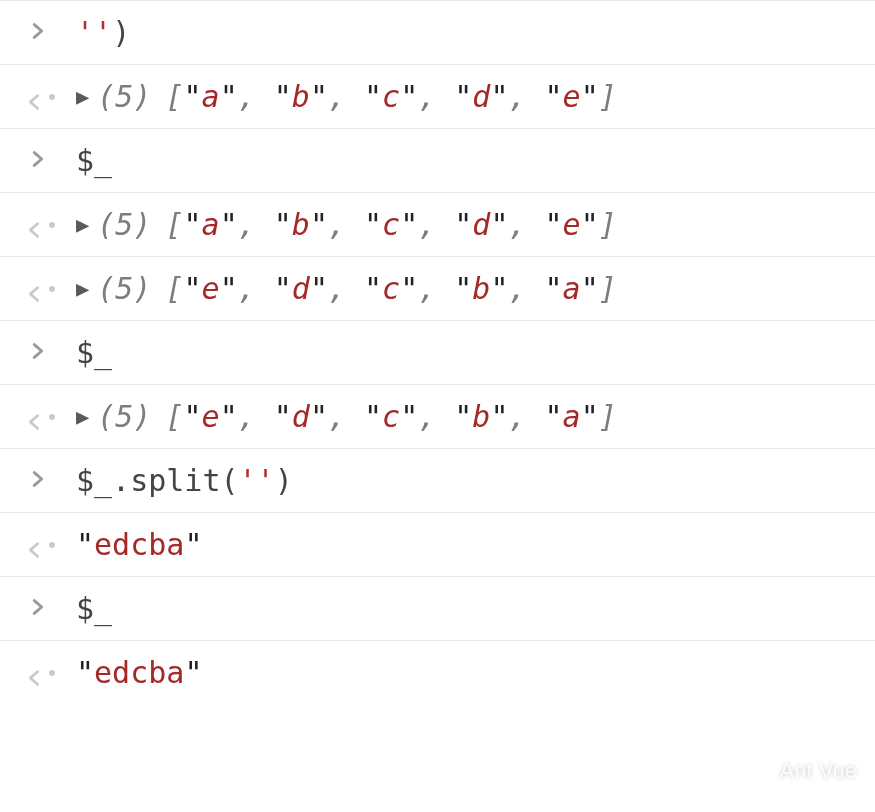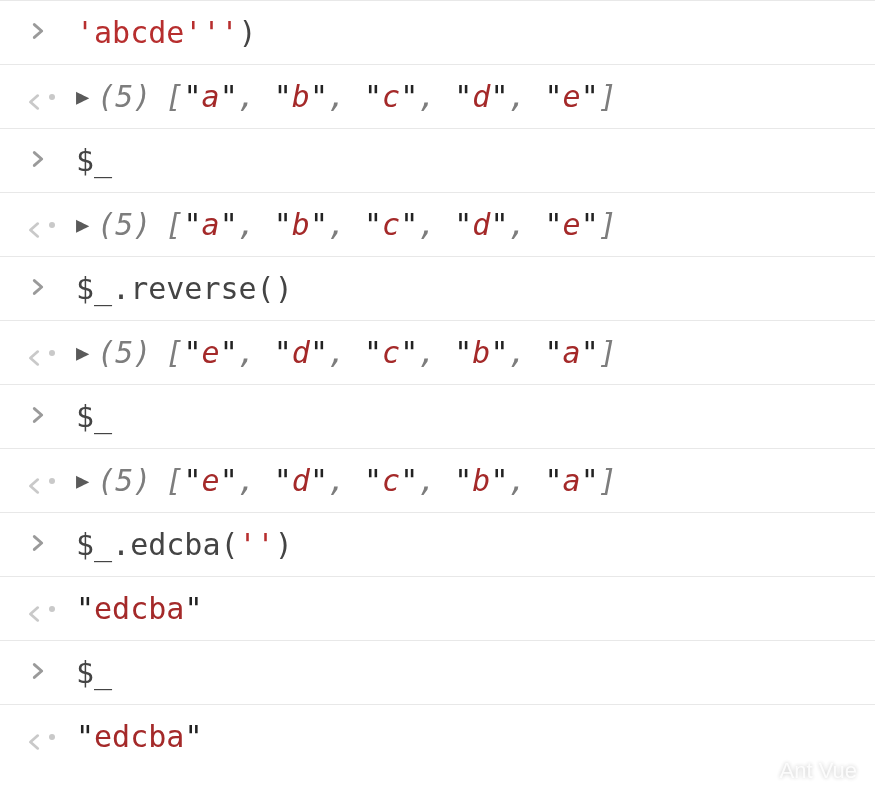--- a/index.html
+++ b/index.html
@@ -104,21 +104,20 @@
 <body>
 
 <div id="console">
     <div class="entry">
       <div class="gutter">
         <span class="chevron-input"><svg viewBox="0 0 24 24" width="22" height="22" fill="none" stroke="#9a9a9a" stroke-width="3.2" stroke-linecap="round" stroke-linejoin="round">
             <polyline points="8 5 16 12 8 19"></polyline>
           </svg></span>
       </div>
       <div class="content input-code">
-        <span class="kw-str">'abcde'</span>
         <span class="kw-str">''</span>
         <span>)</span>
       </div>
     </div>
     <div class="entry">
       <div class="gutter">
         <span class="chevron-output"><svg viewBox="0 0 24 24" width="22" height="22" fill="none" stroke="#c9c9c9" stroke-width="3" stroke-linecap="round" stroke-linejoin="round">
             <polyline points="15 5 7 12 15 19"></polyline>
           </svg><span class="dot"></span></span>
       </div>
@@ -165,30 +164,20 @@
         <span><span class="str-q">"</span><span class="str"><i>c</i></span><span class="str-q">"</span></span>
         <span class="comma">,</span>
         <span><span class="str-q">"</span><span class="str"><i>d</i></span><span class="str-q">"</span></span>
         <span class="comma">,</span>
         <span><span class="str-q">"</span><span class="str"><i>e</i></span><span class="str-q">"</span></span>
         <span class="bracket">]</span>
       </div>
     </div>
     <div class="entry">
       <div class="gutter">
-        <span class="chevron-input"><svg viewBox="0 0 24 24" width="22" height="22" fill="none" stroke="#9a9a9a" stroke-width="3.2" stroke-linecap="round" stroke-linejoin="round">
-            <polyline points="8 5 16 12 8 19"></polyline>
-          </svg></span>
-      </div>
-      <div class="content input-code">
-        <span>$_.reverse()</span>
-      </div>
-    </div>
-    <div class="entry">
-      <div class="gutter">
         <span class="chevron-output"><svg viewBox="0 0 24 24" width="22" height="22" fill="none" stroke="#c9c9c9" stroke-width="3" stroke-linecap="round" stroke-linejoin="round">
             <polyline points="15 5 7 12 15 19"></polyline>
           </svg><span class="dot"></span></span>
       </div>
       <div class="content">
         <span class="expand-triangle">▶</span>
         <span class="length">(5) </span>
         <span class="bracket">[</span>
         <span><span class="str-q">"</span><span class="str"><i>e</i></span><span class="str-q">"</span></span>
         <span class="comma">,</span>
@@ -234,21 +223,21 @@
         <span class="bracket">]</span>
       </div>
     </div>
     <div class="entry">
       <div class="gutter">
         <span class="chevron-input"><svg viewBox="0 0 24 24" width="22" height="22" fill="none" stroke="#9a9a9a" stroke-width="3.2" stroke-linecap="round" stroke-linejoin="round">
             <polyline points="8 5 16 12 8 19"></polyline>
           </svg></span>
       </div>
       <div class="content input-code">
-        <span>$_.edcba(</span>
+        <span>$_.split(</span>
         <span class="kw-str">''</span>
         <span>)</span>
       </div>
     </div>
     <div class="entry">
       <div class="gutter">
         <span class="chevron-output"><svg viewBox="0 0 24 24" width="22" height="22" fill="none" stroke="#c9c9c9" stroke-width="3" stroke-linecap="round" stroke-linejoin="round">
             <polyline points="15 5 7 12 15 19"></polyline>
           </svg><span class="dot"></span></span>
       </div>

